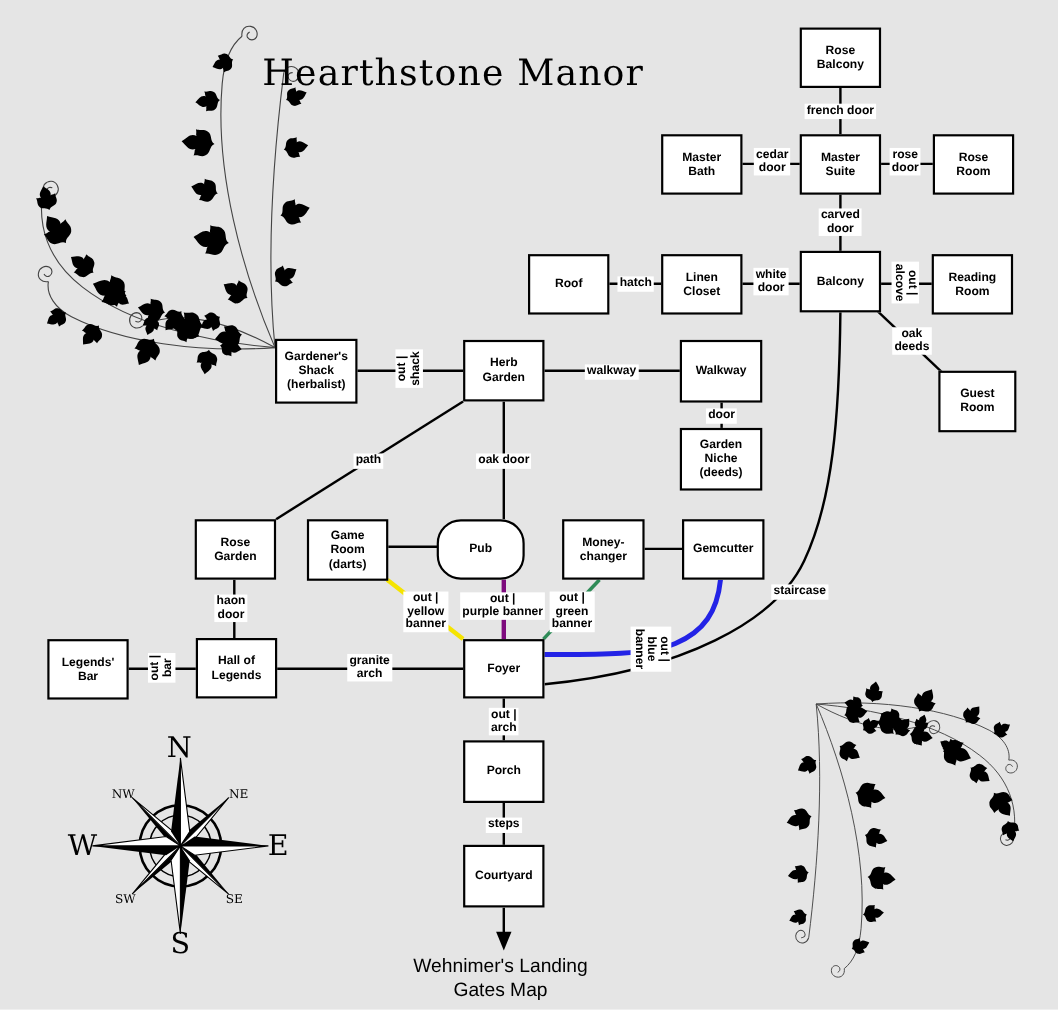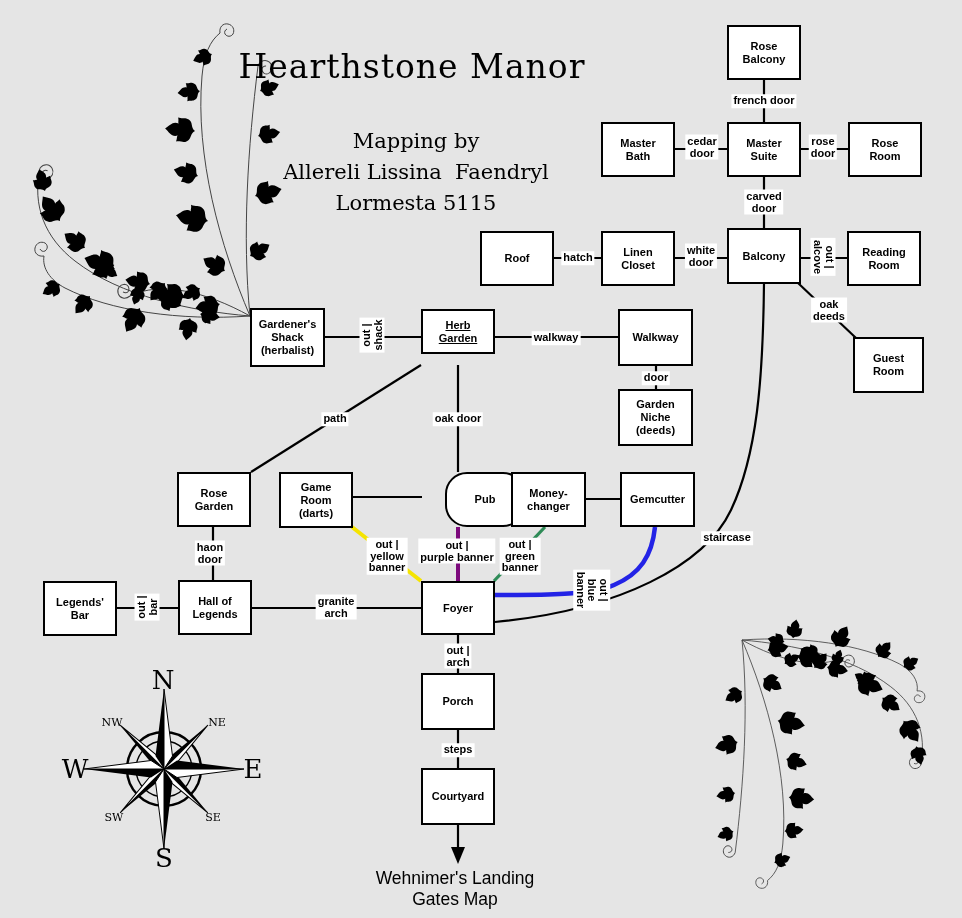--- a/index.html
+++ b/index.html
@@ -147,23 +147,20 @@
         <line x1="458" y1="527" x2="458" y2="581" stroke="#7d0a7d" stroke-width="4"></line>
         <line x1="545" y1="527" x2="494" y2="581" stroke="#2e8b57" stroke-width="3.2"></line>
         <g>
           <line x1="458" y1="825" x2="458" y2="849" stroke="#000000" stroke-width="2.2"></line>
           <polygon points="451,847 465,847 458,864" fill="#000000"></polygon>
         </g>
       </g>
   </svg>
 
   <div class="title">Hearthstone Manor</div>
-  <div class="credit">Mapping by
-Allereli Lissina  Faendryl
-Lormesta 5115</div>
   <div class="dest">Wehnimer's Landing
 Gates Map</div>
 
   <div class="cl big" style="left:163px;top:680px;">N</div>
   <div class="cl big" style="left:253px;top:769px;">E</div>
   <div class="cl big" style="left:164px;top:858px;">S</div>
   <div class="cl big" style="left:75px;top:769px;">W</div>
   <div class="cl small" style="left:112px;top:722px;">NW</div>
   <div class="cl small" style="left:217px;top:722px;">NE</div>
   <div class="cl small" style="left:114px;top:817px;">SW</div>
@@ -182,32 +179,32 @@
       <div class="room" style="left: 601px; top: 231px; width: 74px; height: 55px;">Linen
 Closet</div>
       <div class="room" style="left: 727px; top: 228px; width: 74px; height: 56px;">Balcony</div>
       <div class="room" style="left: 847px; top: 231px; width: 74px; height: 55px;">Reading
 Room</div>
       <div class="room" style="left: 853px; top: 337px; width: 71px; height: 56px;">Guest
 Room</div>
       <div class="room" style="left: 250px; top: 308px; width: 75px; height: 59px;">Gardener's
 Shack
 (herbalist)</div>
-      <div class="room" style="left: 421px; top: 309px; width: 74px; height: 45px; text-decoration: underline;">Herb
+      <div class="room" style="left: 421px; top: 309px; width: 74px; height: 56px;">Herb
 Garden</div>
       <div class="room" style="left: 618px; top: 309px; width: 75px; height: 57px;">Walkway</div>
       <div class="room" style="left: 618px; top: 389px; width: 75px; height: 57px;">Garden
 Niche
 (deeds)</div>
       <div class="room" style="left: 177px; top: 472px; width: 74px; height: 55px;">Rose
 Garden</div>
       <div class="room" style="left: 279px; top: 472px; width: 74px; height: 56px;">Game
 Room
 (darts)</div>
-      <div class="room" style="left: 445px; top: 472px; width: 80px; height: 55px; border-radius: 22px;">Pub</div>
+      <div class="room" style="left: 397px; top: 472px; width: 80px; height: 55px; border-radius: 22px;">Pub</div>
       <div class="room" style="left: 511px; top: 472px; width: 75px; height: 55px;">Money-
 changer</div>
       <div class="room" style="left: 620px; top: 472px; width: 75px; height: 55px;">Gemcutter</div>
       <div class="room" style="left: 43px; top: 581px; width: 74px; height: 55px;">Legends'
 Bar</div>
       <div class="room" style="left: 178px; top: 580px; width: 74px; height: 55px;">Hall of
 Legends</div>
       <div class="room" style="left: 421px; top: 581px; width: 74px; height: 54px;">Foyer</div>
       <div class="room" style="left: 421px; top: 673px; width: 74px; height: 57px;">Porch</div>
       <div class="room" style="left: 421px; top: 768px; width: 74px; height: 57px;">Courtyard</div>

